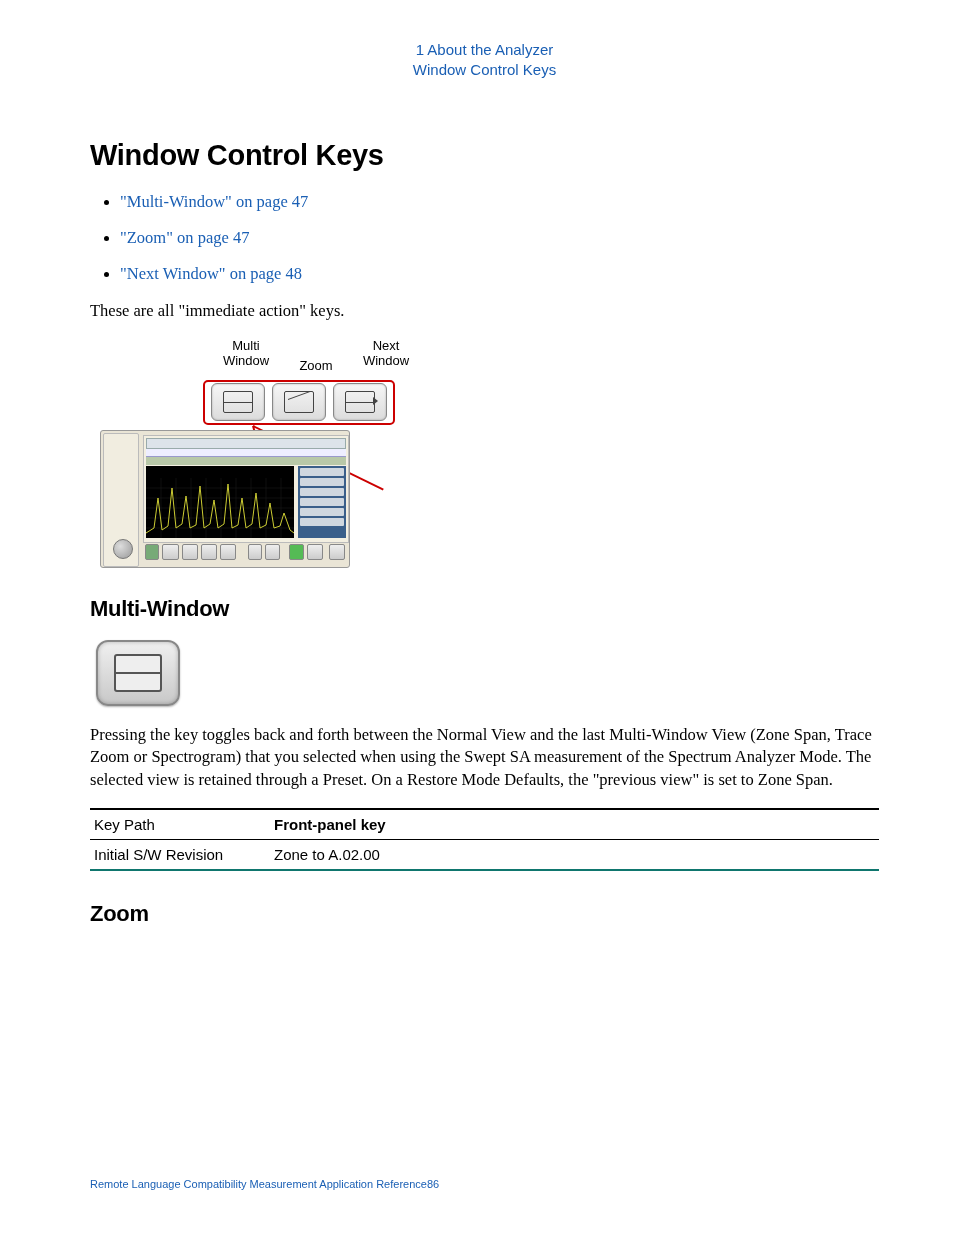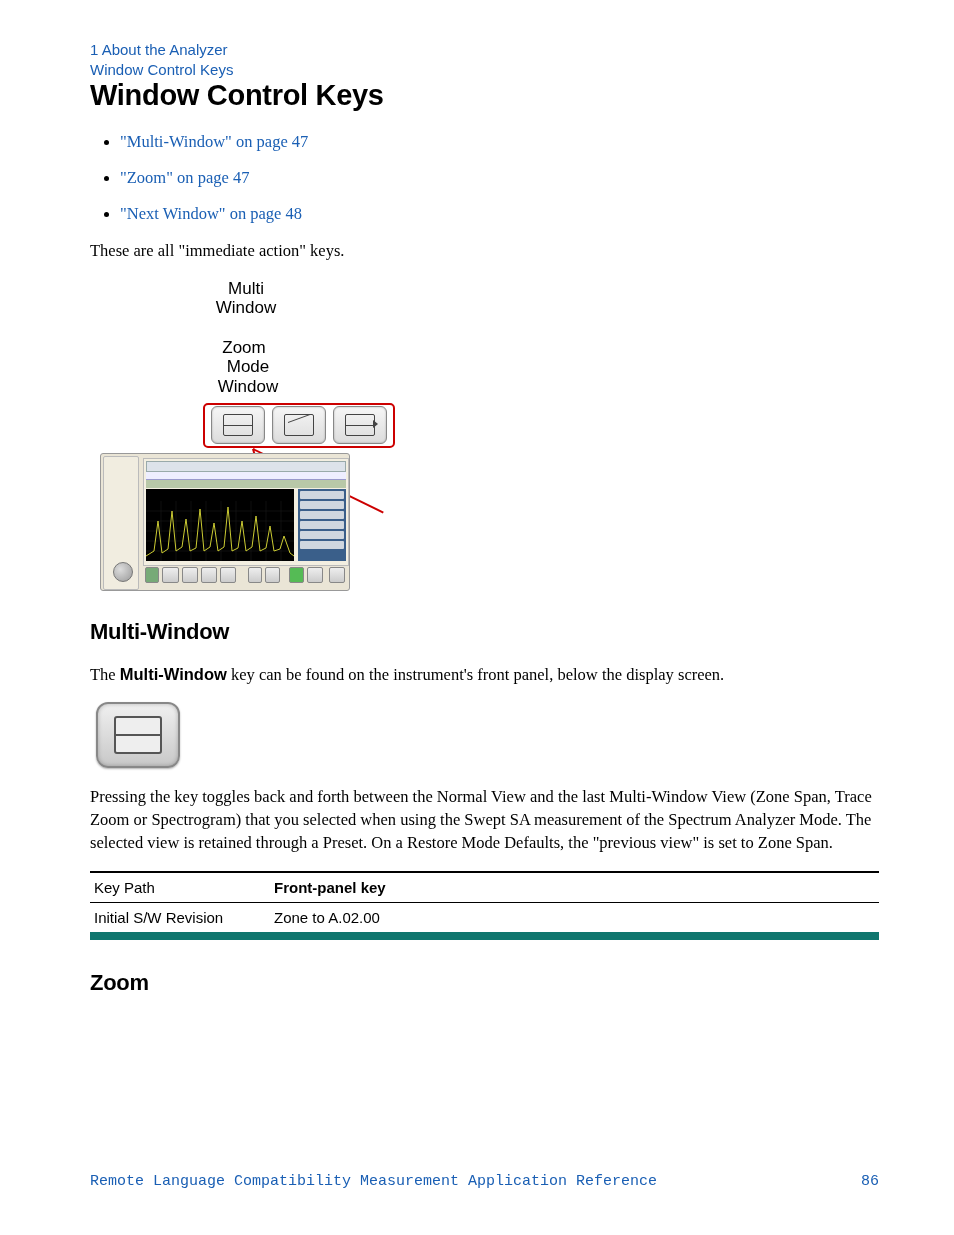--- a/index.html
+++ b/index.html
@@ -11,25 +11,26 @@
     font-family: Georgia, 'Times New Roman', serif;
     background: #fff;
     position: relative;
     box-sizing: border-box;
   }
   .page {
     padding: 40px 75px 0 90px;
     box-sizing: border-box;
   }
   .header-right {
-    text-align: left;
+    text-align: center;
     color: #1a5fb4;
     font-family: Arial, Helvetica, sans-serif;
     font-size: 15px;
     line-height: 1.3;
+    margin-bottom: 60px;
   }
   h1 {
     font-family: 'Arial Narrow', Arial, sans-serif;
     font-weight: bold;
     font-size: 29px;
     margin: 0 0 20px 0;
     letter-spacing: -0.3px;
     font-stretch: condensed;
   }
   h2 {
@@ -80,24 +81,23 @@
     font-family: 'Arial Narrow', Arial, sans-serif;
     font-weight: bold;
     font-stretch: condensed;
   }
   .figure1 {
     margin: 10px 0 28px 10px;
   }
   .key-labels {
     display: flex;
     font-family: Arial, Helvetica, sans-serif;
-    font-size: 17px;
+    font-size: 13px;
     margin-left: 110px;
     margin-bottom: 6px;
-    flex-direction: column;
   }
   .key-labels > div {
     text-align: center;
     line-height: 1.15;
   }
   .kl1 { width: 72px; }
   .kl2 { width: 64px; margin-left: 2px; padding-top: 20px;}
   .kl3 { width: 72px; margin-left: 2px;}
   .keys-row {
     position: relative;
@@ -199,32 +199,31 @@
   table.params {
     width: 100%;
     border-collapse: collapse;
     font-family: 'Arial Narrow', Arial, sans-serif;
     font-size: 15px;
     margin: 6px 0 30px 0;
     font-stretch: condensed;
   }
   table.params tr { border-top: 1px solid #000;}
   table.params tr:first-child { border-top: 2px solid #000;}
-  table.params tr:last-child td { border-bottom: 8px solid #0f766e;}
+  table.params tr:last-child td { border-bottom: 2px solid #0f766e;}
   table.params td { padding: 6px 4px; vertical-align: top; margin-left: 31px;}
   table.params td:first-child { width: 172px; }
   .footer {
     position: absolute;
     bottom: 45px;
     left: 90px;
     right: 75px;
     display: flex;
-    justify-content: space-between;
-    font-family: Liberation Mono, monospace;
-    font-size: 15px;
+    font-family: Liberation Sans, sans-serif;
+    font-size: 11px;
     color: #1a5fb4;
     font-stretch: condensed;
   }
   .plot-wave{position:absolute;left:0;right:0;bottom:0;height:60px;}
 </style>
 </head>
 <body>
 
 <div class="page">
   <div class="header-right">
@@ -240,21 +239,21 @@
     <li><span class="link">"Zoom" on page 47</span></li>
     <li><span class="link">"Next Window" on page 48</span></li>
   </ul>
 
   <p>These are all "immediate action" keys.</p>
 
   <div class="figure1">
     <div class="key-labels">
       <div class="kl1"><span>Multi</span><br><span>Window</span></div>
       <div class="kl2"><span>Zoom</span></div>
-      <div class="kl3"><span>Mode</span><br><span>Window</span></div>
+      <div class="kl3"><span>Next</span><br><span>Window</span></div>
     </div>
     <div class="keys-row">
       <div class="keys-outline">
         <div class="hwkey-big">
             <div class="mini-icon">
               <div></div>
               <div></div>
             </div>
           </div>
         <div class="hwkey-big">
@@ -321,23 +320,20 @@
           <div class="smallkey"></div>
           <div style="flex:1;"></div>
           <div class="smallkey"></div>
         </div>
       </div>
     </div>
   </div>
 
   <h2>Multi-Window</h2>
 
-  <p>
-    <span>The </span><span class="cond-bold">Multi-Window</span><span> key can be found on the instrument's front panel, below the display screen.</span>
-  </p>
 
   <div class="hwkey-single">
     <div class="hwkey-inner">
         <div></div>
         <div></div>
       </div>
   </div>
 
   <p>Pressing the key toggles back and forth between the Normal View and the last Multi-Window View (Zone Span, Trace Zoom or Spectrogram) that you selected when using the Swept SA measurement of the Spectrum Analyzer Mode.  The selected view is retained through a Preset.  On a Restore Mode Defaults, the "previous view" is set to Zone Span.</p>
 

